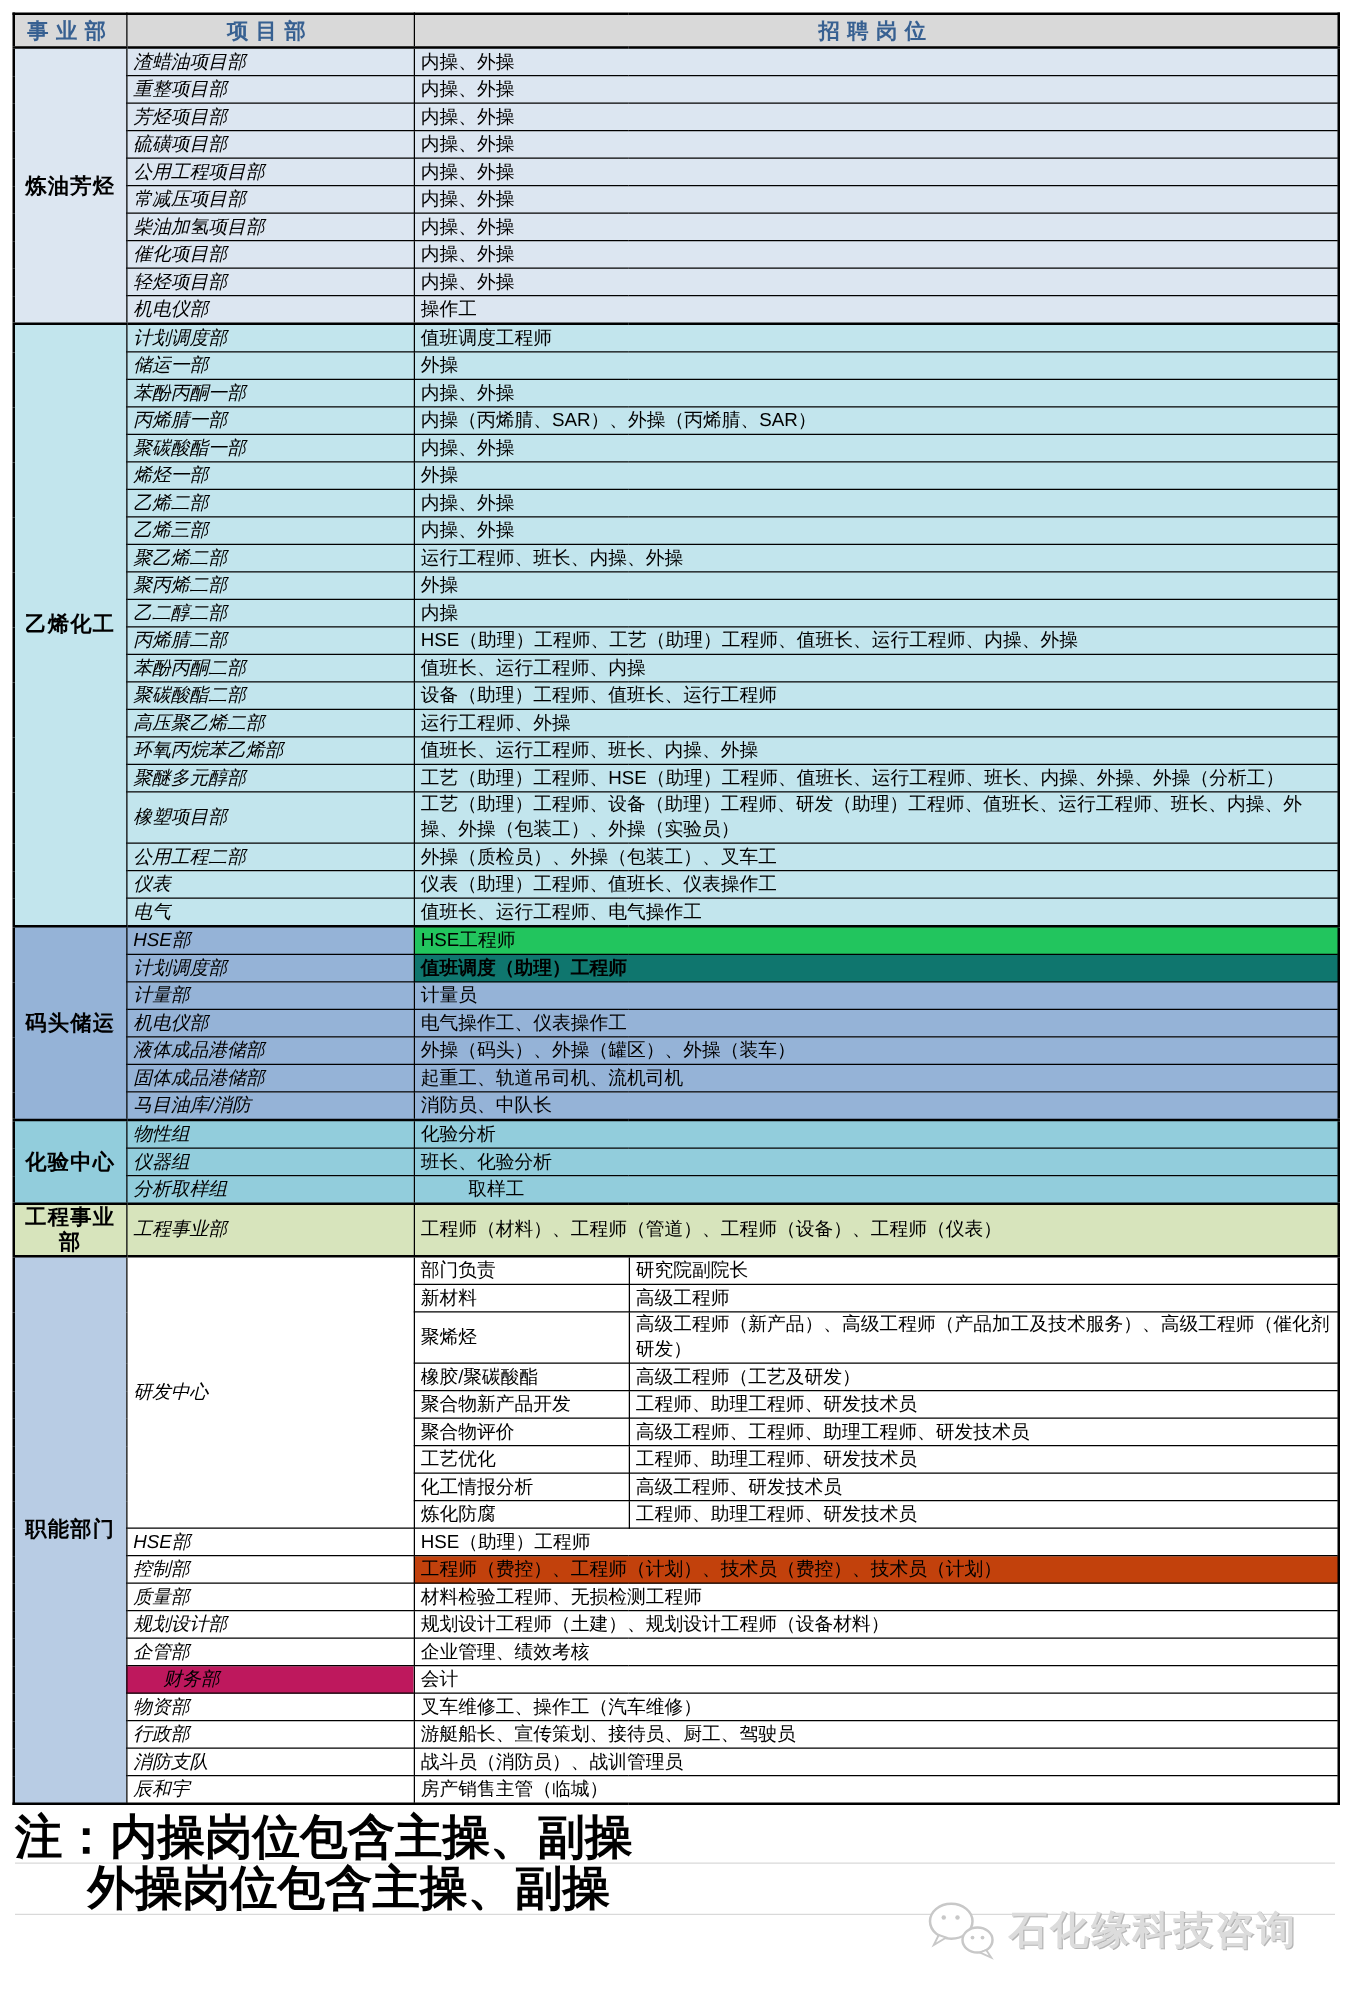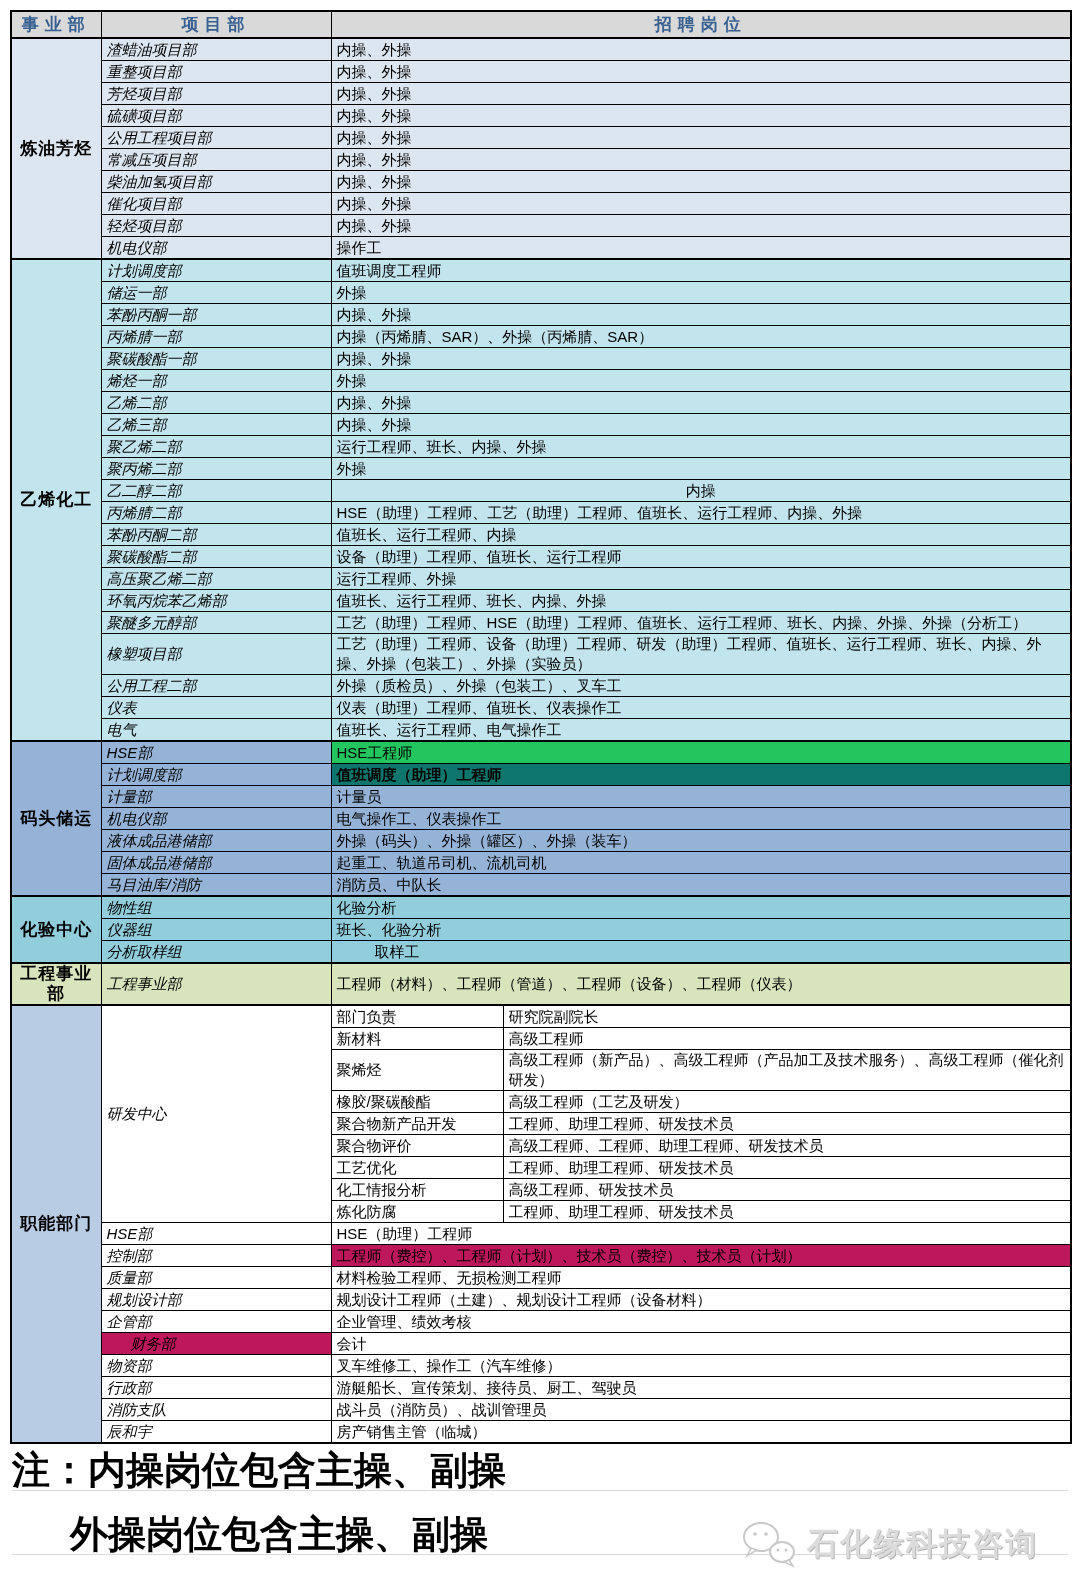--- a/index.html
+++ b/index.html
@@ -7,21 +7,21 @@
   .page{position:absolute;left:0;top:0;width:1080px;height:1594px;}
   table.main{border-collapse:collapse;margin:10px 0 0 10px;width:1060px;table-layout:fixed;border:2px solid #000;}
   td,th{border:1px solid #000;padding:0 5px;font-size:15px;line-height:20px;color:#000;word-break:break-all;}
   th{background:#d9d9d9;color:#376091;font-weight:bold;font-size:17px;height:25px;letter-spacing:6px;text-align:center;padding:0;}
   td.section{font-weight:bold;font-size:17px;text-align:center;letter-spacing:1px;padding:0 2px;}
   td.dept{text-align:left;height:21px;font-style:italic;}
   td.pos{text-align:left;height:21px;}
   tr.sec-start td{border-top:2px solid #000;}
   .notes{margin:6px 0 0 12px;width:1056px;}
   .note-line{font-size:38px;font-weight:bold;color:#000;line-height:40px;border-bottom:1px solid #d9d9d9;}
-  .note-line.indent{padding-left:58px;margin-top:23px;}
+  .note-line.indent{padding-left:58px;}
   .watermark{position:absolute;right:42px;bottom:26px;display:flex;align-items:center;color:#dcdcdc;text-shadow:1px 1px 0 #b5b5b5;font-size:31px;font-weight:bold;letter-spacing:2px;white-space:nowrap;}
   .watermark svg{margin-right:6px;}
 </style>
 </head>
 <body>
 
 <div class="page">
 
   <table class="main">
     <colgroup>
@@ -115,21 +115,21 @@
         <tr>
           <td class="dept" style="background: rgb(194, 229, 237);">聚乙烯二部</td>
           <td class="pos" colspan="2" style="background: rgb(194, 229, 237);">运行工程师、班长、内操、外操</td>
         </tr>
         <tr>
           <td class="dept" style="background: rgb(194, 229, 237);">聚丙烯二部</td>
           <td class="pos" colspan="2" style="background: rgb(194, 229, 237);">外操</td>
         </tr>
         <tr>
           <td class="dept" style="background: rgb(194, 229, 237);">乙二醇二部</td>
-          <td class="pos" colspan="2" style="background: rgb(194, 229, 237); text-align: center;">内操</td>
+          <td class="pos" colspan="2" style="background: rgb(194, 229, 237);">内操</td>
         </tr>
         <tr>
           <td class="dept" style="background: rgb(194, 229, 237);">丙烯腈二部</td>
           <td class="pos" colspan="2" style="background: rgb(194, 229, 237);">HSE（助理）工程师、工艺（助理）工程师、值班长、运行工程师、内操、外操</td>
         </tr>
         <tr>
           <td class="dept" style="background: rgb(194, 229, 237);">苯酚丙酮二部</td>
           <td class="pos" colspan="2" style="background: rgb(194, 229, 237);">值班长、运行工程师、内操</td>
         </tr>
         <tr>
@@ -248,21 +248,21 @@
         <tr>
           <td class="pos" style="background: rgb(255, 255, 255);">炼化防腐</td>
           <td class="pos" style="background: rgb(255, 255, 255);">工程师、助理工程师、研发技术员</td>
         </tr>
         <tr>
           <td class="dept" style="background: rgb(255, 255, 255);">HSE部</td>
           <td class="pos" colspan="2" style="background: rgb(255, 255, 255);">HSE（助理）工程师</td>
         </tr>
         <tr>
           <td class="dept" style="background: rgb(255, 255, 255);">控制部</td>
-          <td class="pos" colspan="2" style="background: #be185d;">工程师（费控）、工程师（计划）、技术员（费控）、技术员（计划）</td>
+          <td class="pos" colspan="2" style="background: #c2410c;">工程师（费控）、工程师（计划）、技术员（费控）、技术员（计划）</td>
         </tr>
         <tr>
           <td class="dept" style="background: rgb(255, 255, 255);">质量部</td>
           <td class="pos" colspan="2" style="background: rgb(255, 255, 255);">材料检验工程师、无损检测工程师</td>
         </tr>
         <tr>
           <td class="dept" style="background: rgb(255, 255, 255);">规划设计部</td>
           <td class="pos" colspan="2" style="background: rgb(255, 255, 255);">规划设计工程师（土建）、规划设计工程师（设备材料）</td>
         </tr>
         <tr>

